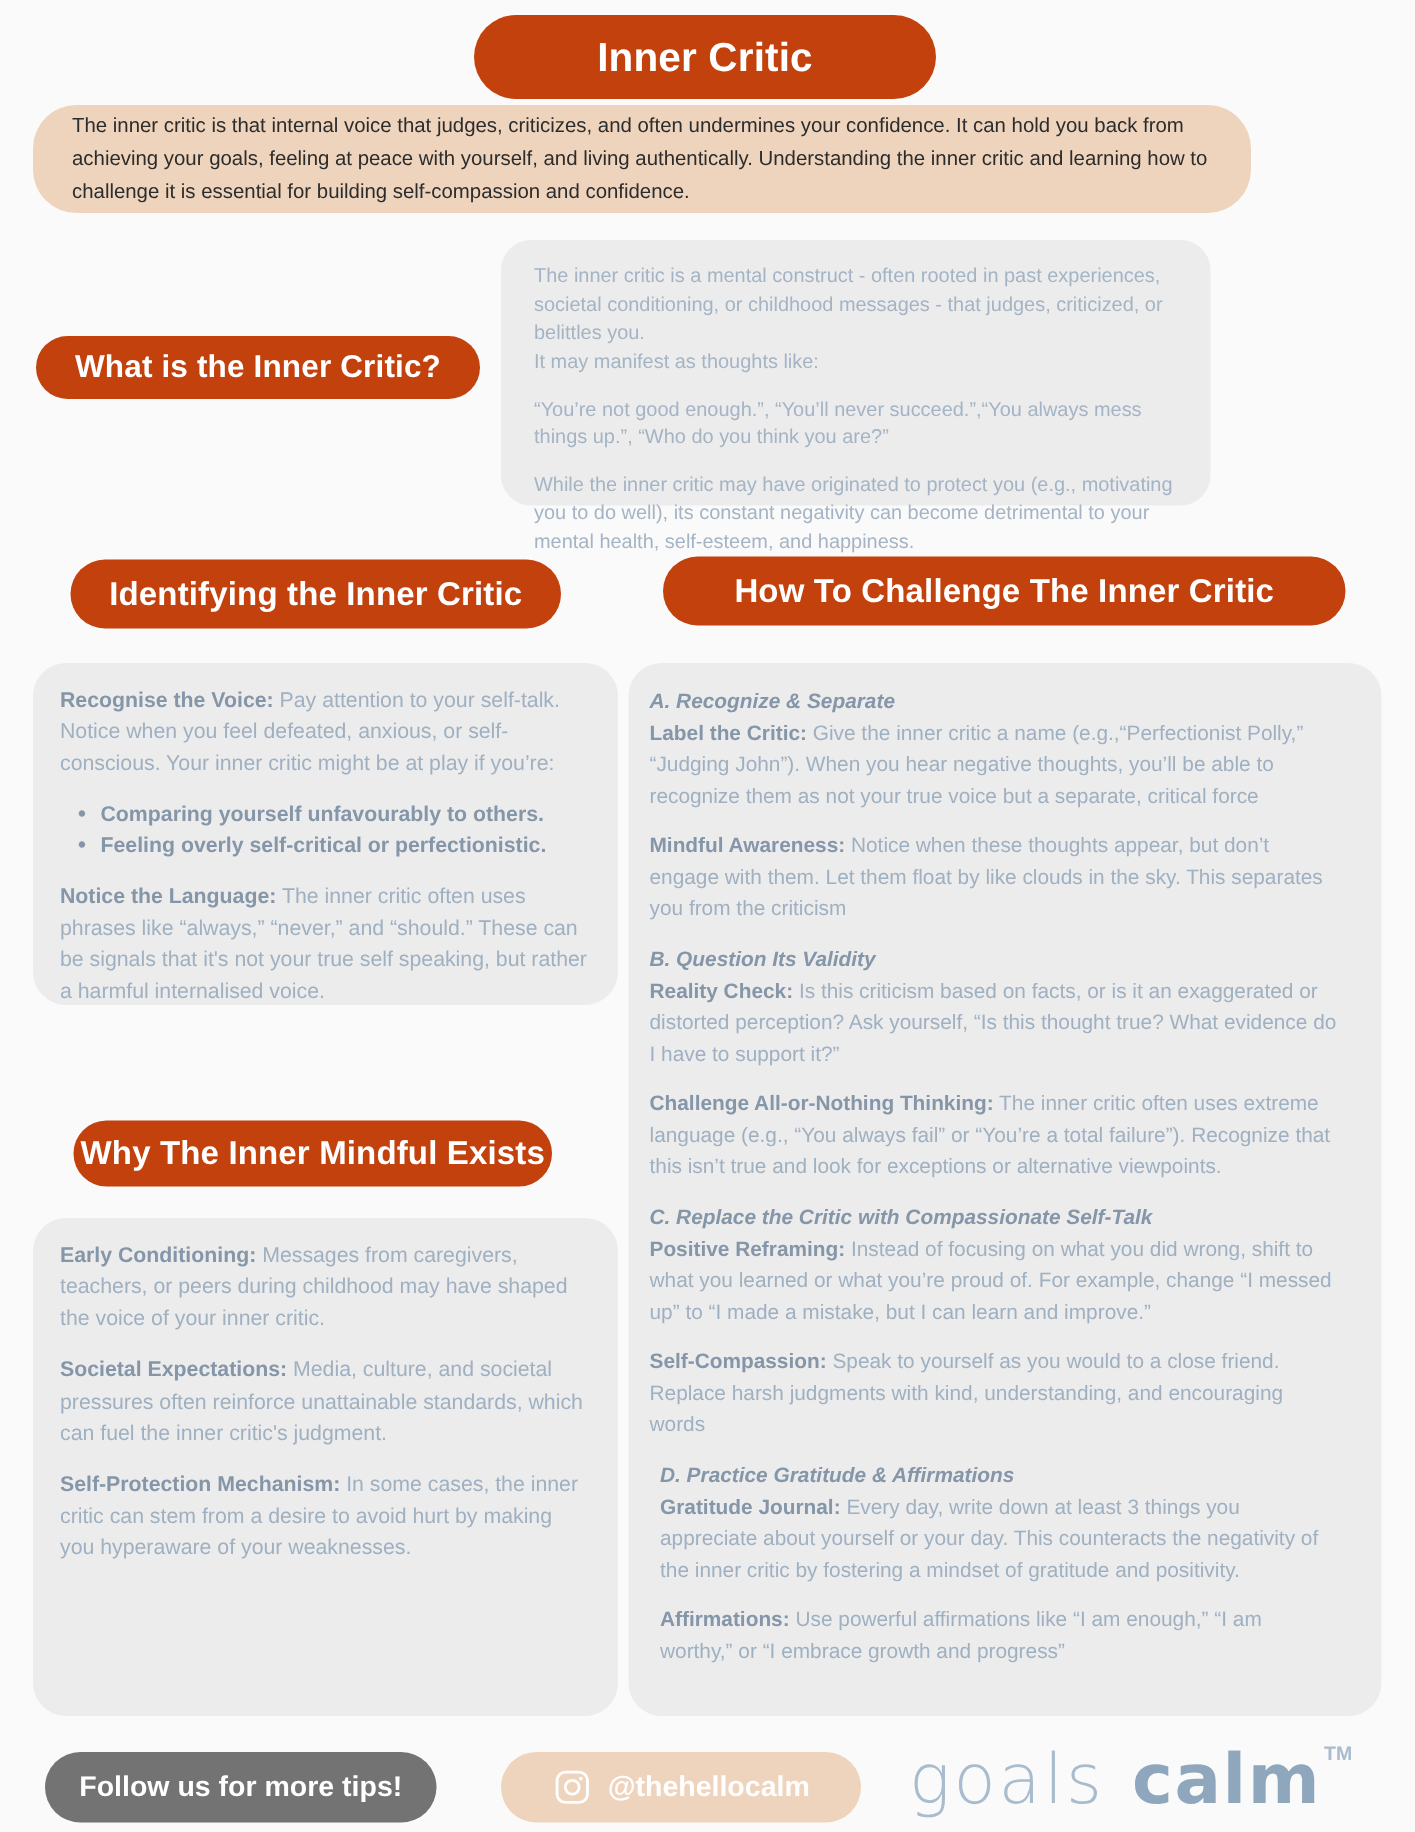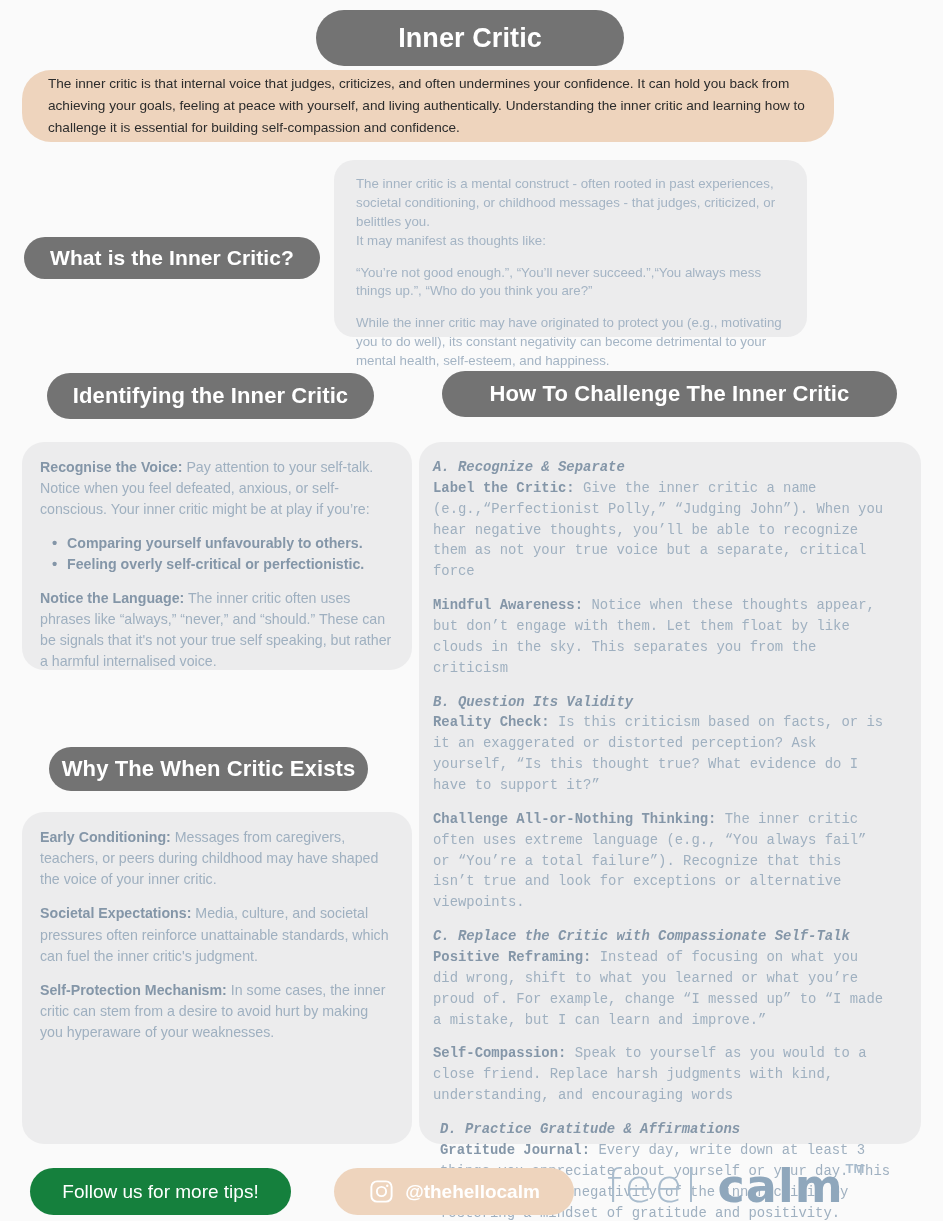--- a/index.html
+++ b/index.html
@@ -8,21 +8,21 @@
     width: 943px;
     height: 1221px;
     background: #fafafa;
     font-family: "Liberation Sans", sans-serif;
     position: relative;
     overflow: hidden;
   }
 
   
   .pill {
-    background: #737373;
+    background: #c2410c;
     color: #ffffff;
     border-radius: 999px;
     font-weight: bold;
     text-align: center;
     display: flex;
     align-items: center;
     justify-content: center;
     letter-spacing: .1px;
   }
 
@@ -43,21 +43,21 @@
     color: #2c2c2c;
     font-size: 13.6px;
     line-height: 1.62;
     display: flex;
     align-items: center;
   }
 
   
   #what-pill {
     position: absolute;
-    left: 24px; top: 237px;
+    left: 24px; top: 224px;
     width: 296px; height: 42px;
     font-size: 21px;
   }
 
   #what-card {
     position: absolute;
     left: 334px; top: 160px;
     width: 473px; height: 177px;
     background: #ececed;
     border-radius: 20px;
@@ -92,21 +92,21 @@
   
   .card {
     position: absolute;
     background: #ececed;
     border-radius: 22px;
     color: #9fb0c0;
   }
 
   #identify-card { left: 22px; top: 442px; width: 390px; height: 228px; padding: 15px 18px 0 18px; }
   #why-card      { left: 22px; top: 812px; width: 390px; height: 332px; padding: 15px 18px 0 18px; }
-  #challenge-card{ left: 419px; top: 442px; width: 502px; height: 702px; padding: 15px 30px 0 14px; font-family: Liberation Mono, monospace; }
+  #challenge-card{ left: 419px; top: 442px; width: 502px; height: 702px; padding: 15px 30px 0 14px; }
 
   .body-text {
     font-size: 14.2px;
     line-height: 1.49;
   }
   .body-text-sm {
     font-size: 13.9px;
     line-height: 1.50;
   }
 
@@ -145,25 +145,25 @@
     font-size: 15px;
   }
 
   .indent { padding-left: 7px; }
 
   
   #follow-btn {
     position: absolute;
     left: 30px; top: 1168px;
     width: 261px; height: 47px;
-    background: #15803d;
+    background: #737373;
     color: #ffffff;
     border-radius: 999px;
     font-size: 19px;
-    font-weight: normal;
+    font-weight: bold;
     display: flex; align-items: center; justify-content: center;
   }
 
   #ig-btn {
     position: absolute;
     left: 334px; top: 1168px;
     width: 240px; height: 47px;
     background: #eed4bd;
     color: #ffffff;
     border-radius: 999px;
@@ -231,21 +231,21 @@
   </p>
   <ul class="bullets">
     <li>Comparing yourself unfavourably to others.</li>
     <li>Feeling overly self-critical or perfectionistic.</li>
   </ul>
   <p class="para">
     <b class="lbl">Notice the Language:</b><span> The inner critic often uses phrases like “always,” “never,” and “should.” These can be signals that it's not your true self speaking, but rather a harmful internalised voice.</span>
   </p>
 </div>
 
-<div class="pill" id="why-pill">Why The When Critic Exists</div>
+<div class="pill" id="why-pill">Why The Inner Mindful Exists</div>
 
 <div class="card body-text" id="why-card">
   <p class="para">
     <b class="lbl">Early Conditioning:</b><span> Messages from caregivers, teachers, or peers during childhood may have shaped the voice of your inner critic.</span>
   </p>
   <p class="para">
     <b class="lbl">Societal Expectations:</b><span> Media, culture, and societal pressures often reinforce unattainable standards, which can fuel the inner critic's judgment.</span>
   </p>
   <p class="para">
     <b class="lbl">Self-Protection Mechanism:</b><span> In some cases, the inner critic can stem from a desire to avoid hurt by making you hyperaware of your weaknesses.</span>
@@ -296,16 +296,16 @@
 <div id="ig-btn">
   <svg width="27" height="27" viewBox="0 0 24 24" fill="none" stroke="#ffffff" stroke-width="1.7">
     <rect x="3" y="3" width="18" height="18" rx="5"></rect>
     <circle cx="12" cy="12" r="4.1"></circle>
     <circle cx="17.1" cy="6.9" r="1.05" fill="#ffffff" stroke="none"></circle>
   </svg>
   <span>@thehellocalm</span>
 </div>
 
 <div id="brand">
-  <span id="brand-hello">feel</span>
+  <span id="brand-hello">goals</span>
   <span id="brand-calm">calm</span>
   <span id="brand-tm">TM</span>
 </div>
 
 </body></html>

